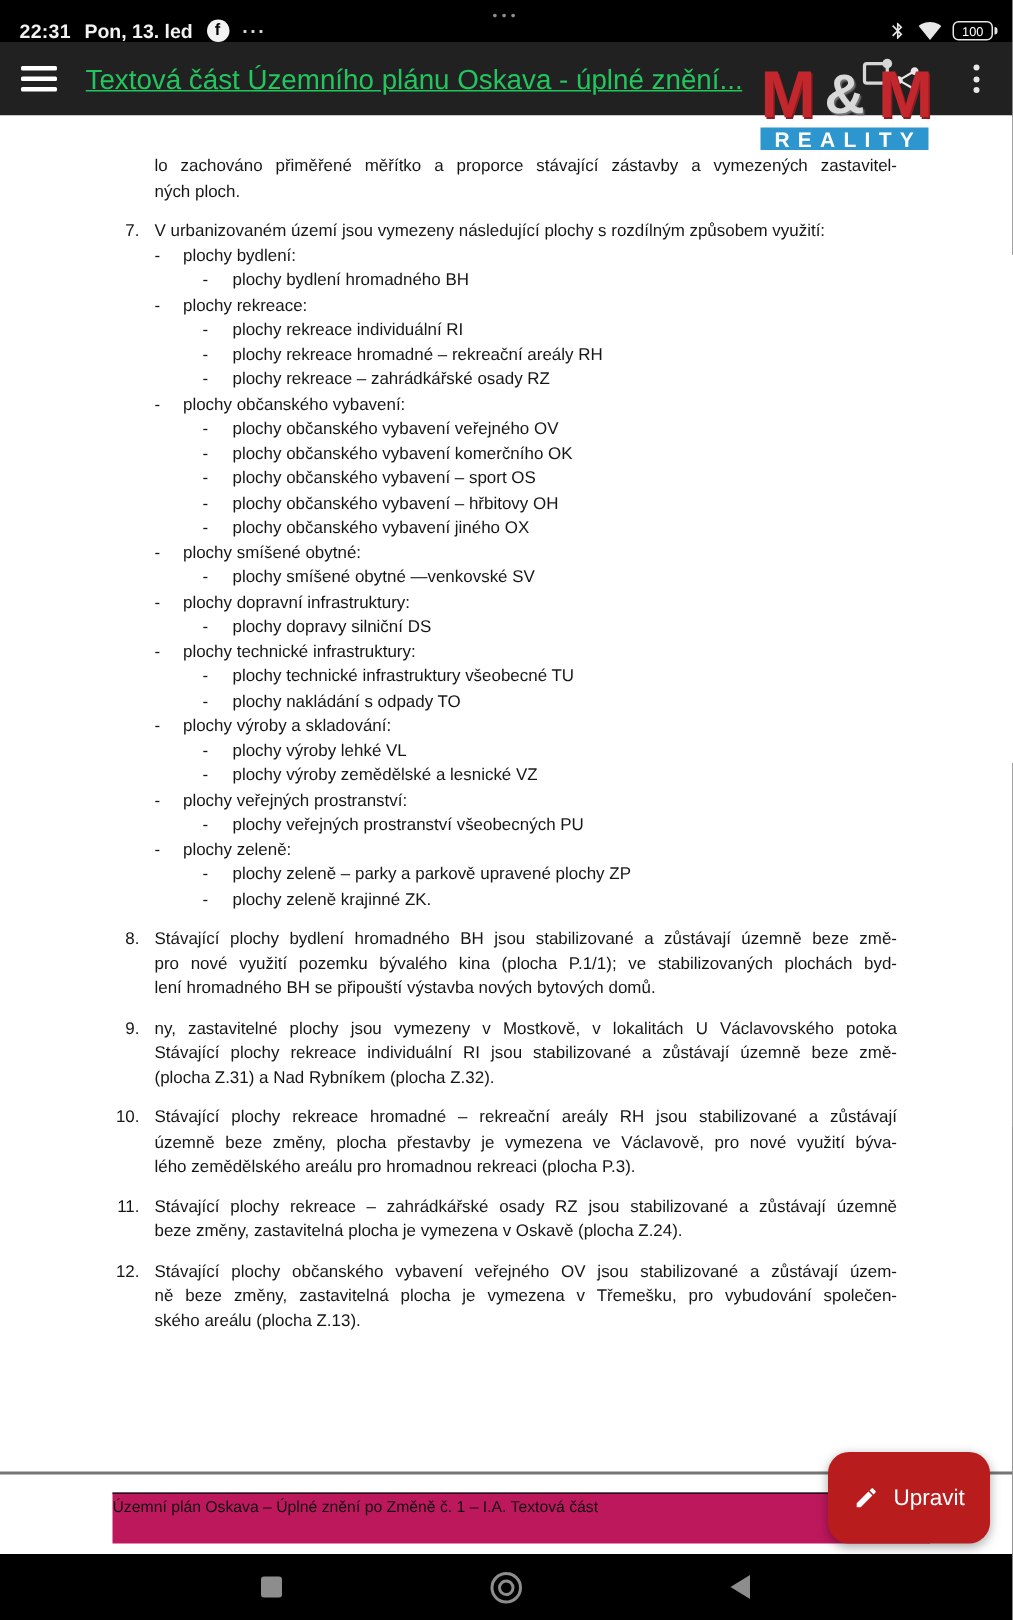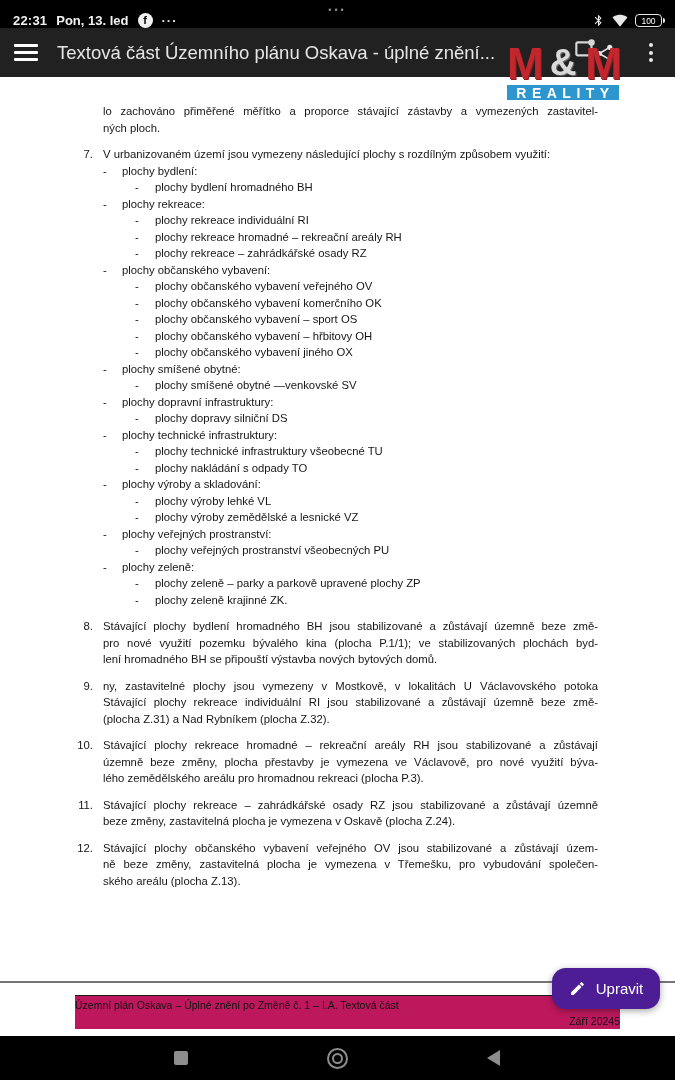--- a/index.html
+++ b/index.html
@@ -21,21 +21,21 @@
   .battery{position:relative;border:1.5px solid #e8e8e8;border-radius:4px;width:27px;height:13px;
            display:flex;align-items:center;justify-content:center;font-size:8.5px;color:#fff;box-sizing:border-box;}
   .battery::after{content:"";position:absolute;right:-4px;top:3px;width:2.5px;height:5px;background:#e8e8e8;
                   border-radius:0 2px 2px 0;}
 
   
   .app-bar{position:absolute;top:28px;left:0;right:0;height:49px;background:#212121;color:#fff;
            display:flex;align-items:center;padding:0 14px;box-sizing:border-box;}
   .hamburger{width:24px;display:flex;flex-direction:column;gap:4.5px;cursor:pointer;}
   .hamburger span{display:block;height:2.5px;background:#fff;border-radius:1px;}
-  .app-title{margin-left:19px;font-size:18.5px;color:#e5e5e5;white-space:nowrap;overflow:hidden;max-width:470px;}
+  .app-title{margin-left:19px;font-size:18.5px;color:#22c55e;white-space:nowrap;overflow:hidden;max-width:470px;text-decoration:underline;}
   .icon-find{position:absolute;left:572px;top:37px;opacity:.95;}
   .icon-share{position:absolute;left:594px;top:43px;}
   .icon-overflow{position:absolute;left:645px;top:41px;display:flex;flex-direction:column;gap:3.5px;
                  padding:2px 4px;cursor:pointer;}
   .icon-overflow i{width:4px;height:4px;border-radius:50%;background:#e8e8e8;}
 
   
   .mm-logo{position:absolute;left:507px;top:40px;width:112px;z-index:6;}
   .mm-letters{position:relative;height:44px;display:flex;justify-content:space-between;align-items:flex-end;
               font-weight:900;font-size:44px;line-height:40px;color:#c1272d;
@@ -62,21 +62,21 @@
 
   
   .pfooter{position:absolute;left:75px;right:55px;top:918px;border-top:1.5px solid #1a1a1a;
            padding-top:2px;font-size:10.5px;line-height:15.5px;color:#111;background:#be185d;}
   .pfooter .row2{display:flex;justify-content:flex-end;}
 
   
   .page-sep{position:absolute;top:981px;left:0;width:675px;height:2px;background:#757575;}
 
   
-  .fab{position:absolute;left:552px;top:968px;width:108px;height:41px;background:#4c1d95;border:none;
+  .fab{position:absolute;left:552px;top:968px;width:108px;height:61px;background:#b91c1c;border:none;
        border-radius:14px;color:#fff;display:flex;align-items:center;justify-content:center;gap:10px;
        font-size:15px;font-family:"Liberation Sans",sans-serif;cursor:pointer;z-index:8;
        box-shadow:0 2px 7px rgba(0,0,0,.35);}
 
   
   .nav-bar{position:absolute;bottom:0;left:0;right:0;height:44px;background:#000;}
   .nav-btn{position:absolute;top:0;width:60px;height:44px;display:flex;align-items:center;
            justify-content:center;cursor:pointer;}
   .nav-recents-i{width:14px;height:14px;background:#8d8d8d;border-radius:2px;}
   .nav-home-i{width:17px;height:17px;border:2px solid #8d8d8d;border-radius:50%;

